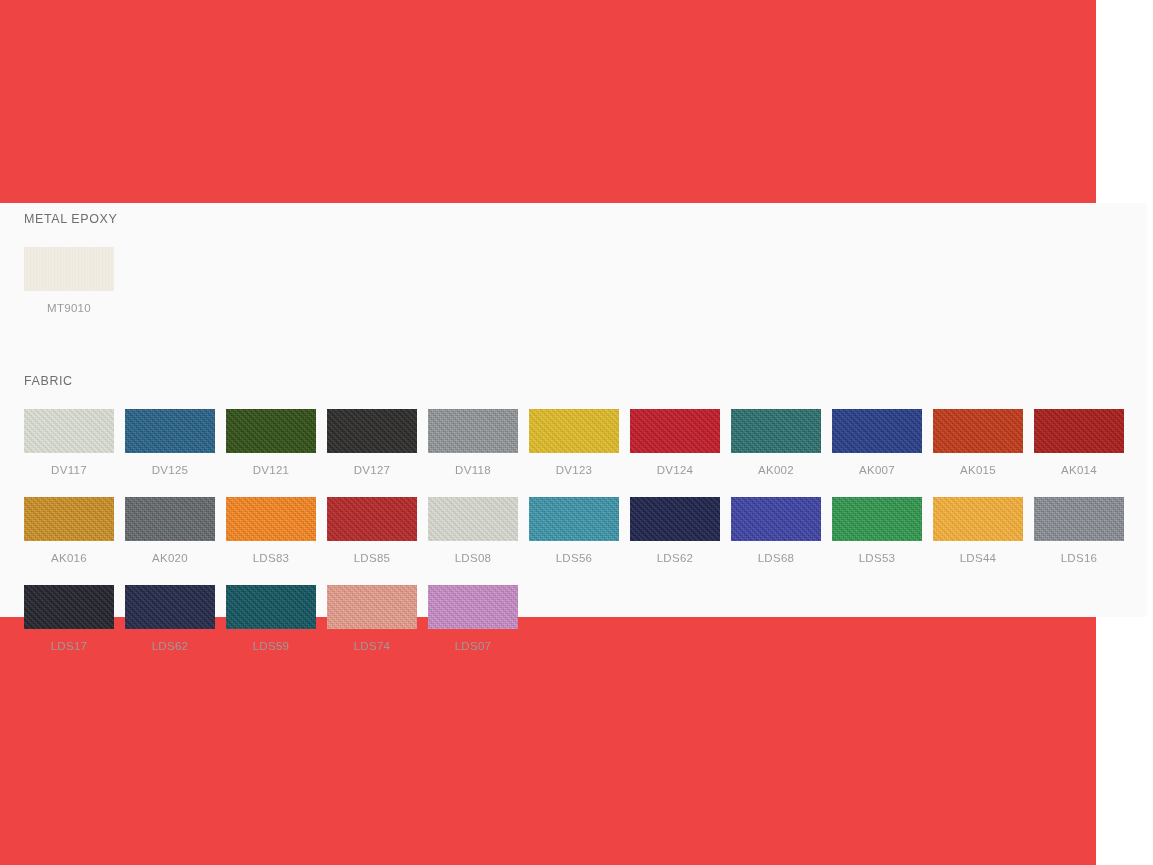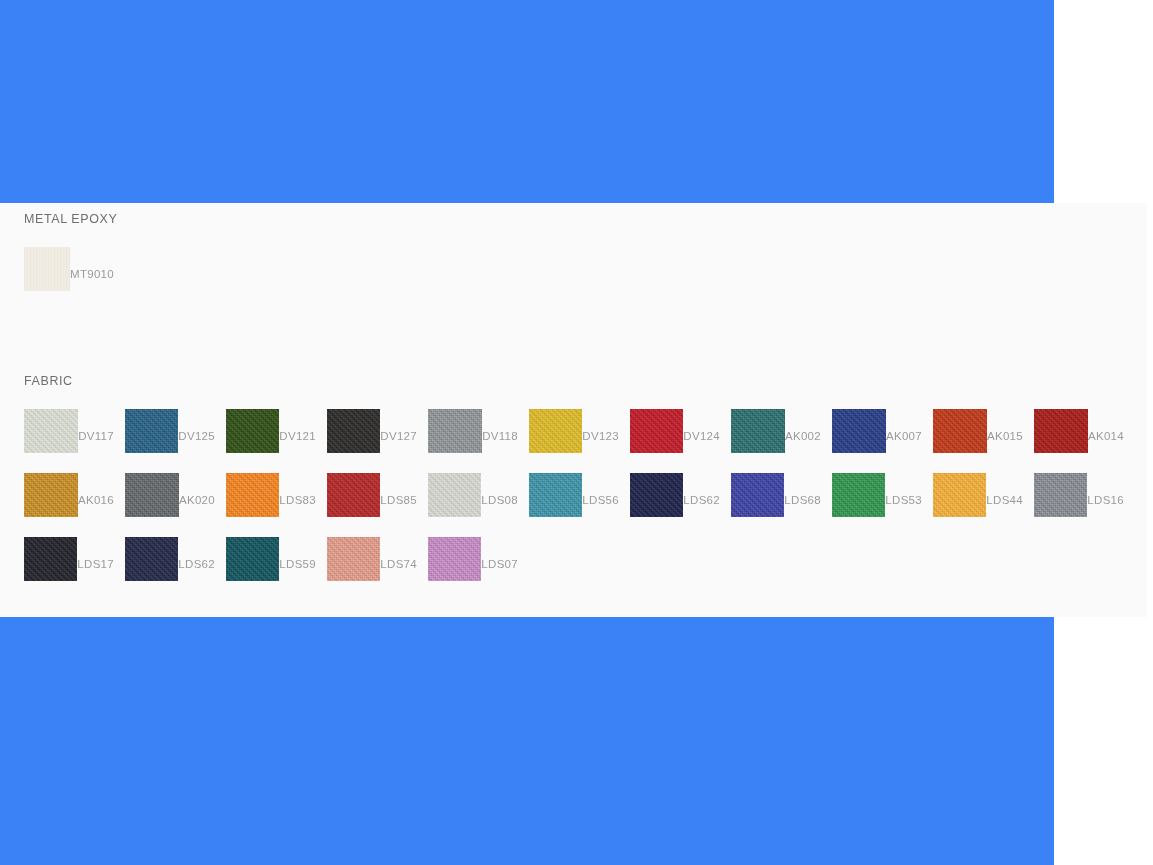--- a/index.html
+++ b/index.html
@@ -11,21 +11,22 @@
     width: 1153px;
     height: 865px;
     font-family: "Liberation Sans", sans-serif;
     overflow: hidden;
   }
 
   #root {
     position: relative;
     width: 1054px;
     height: 865px;
-    background: #3b82f6;
+    background: #ef4444;
+    padding-left: 42px;
   }
 
   .palette-panel {
     position: absolute;
     left: 0;
     top: 203px;
     width: 1147px;
     height: 414px;
     background: #fafafa;
     box-sizing: border-box;
@@ -54,22 +55,21 @@
     flex-wrap: wrap;
     margin: 0;
     padding: 0 0 0 24px;
   }
 
   .swatch-cell {
     width: 90px;
     margin-right: 11px;
     margin-top: 20px;
     display: flex;
-    flex-direction: row;
-    align-items: center;
+    flex-direction: column;
   }
 
   .swatch-chip {
     width: 90px;
     height: 44px;
     position: relative;
     overflow: hidden;
     background-color: #cccccc;
   }
 

